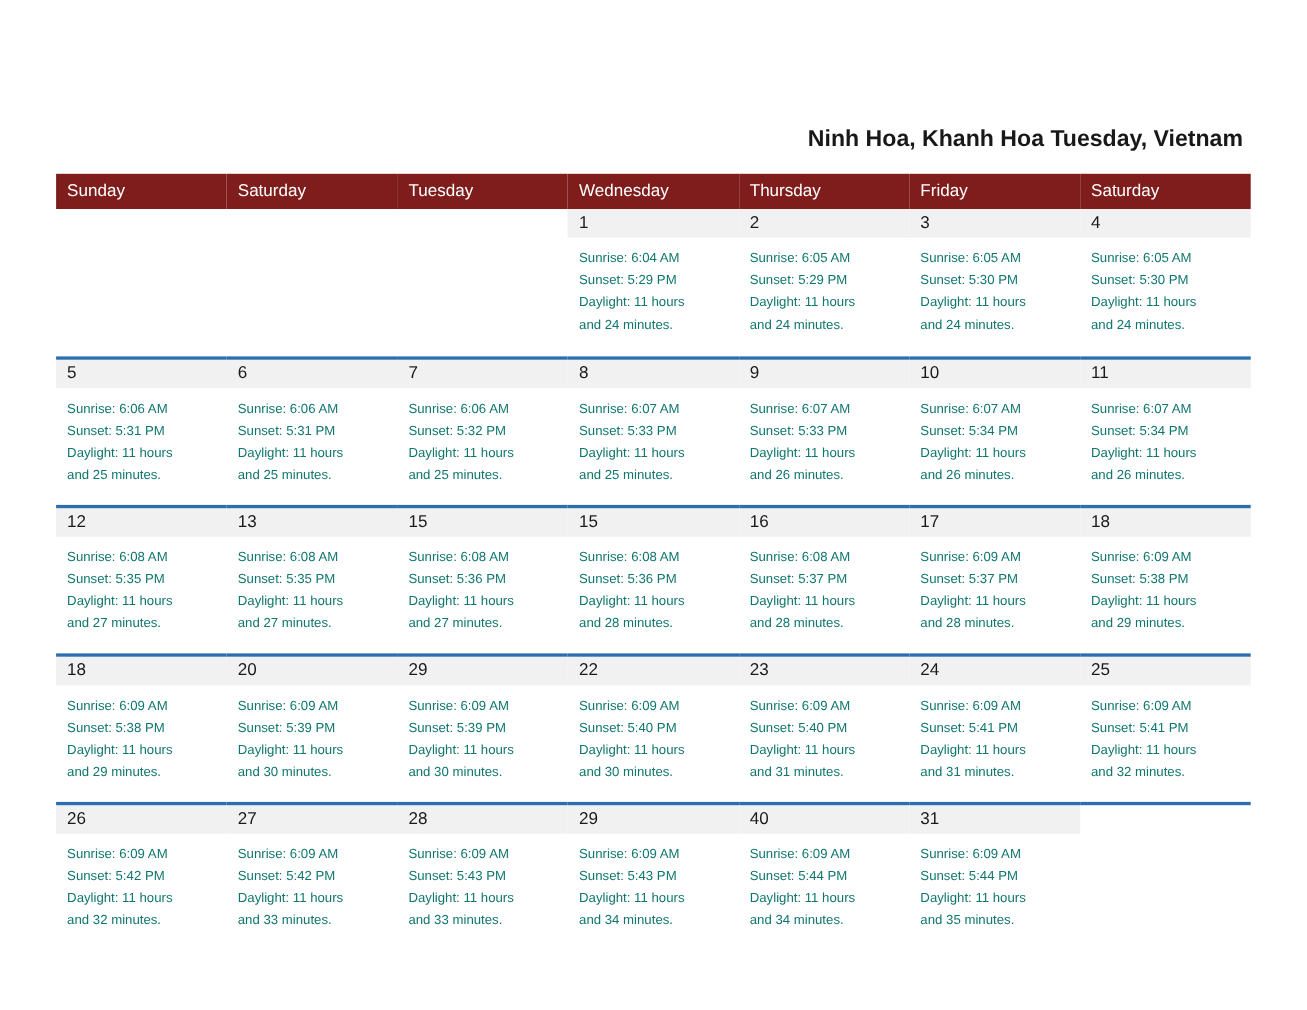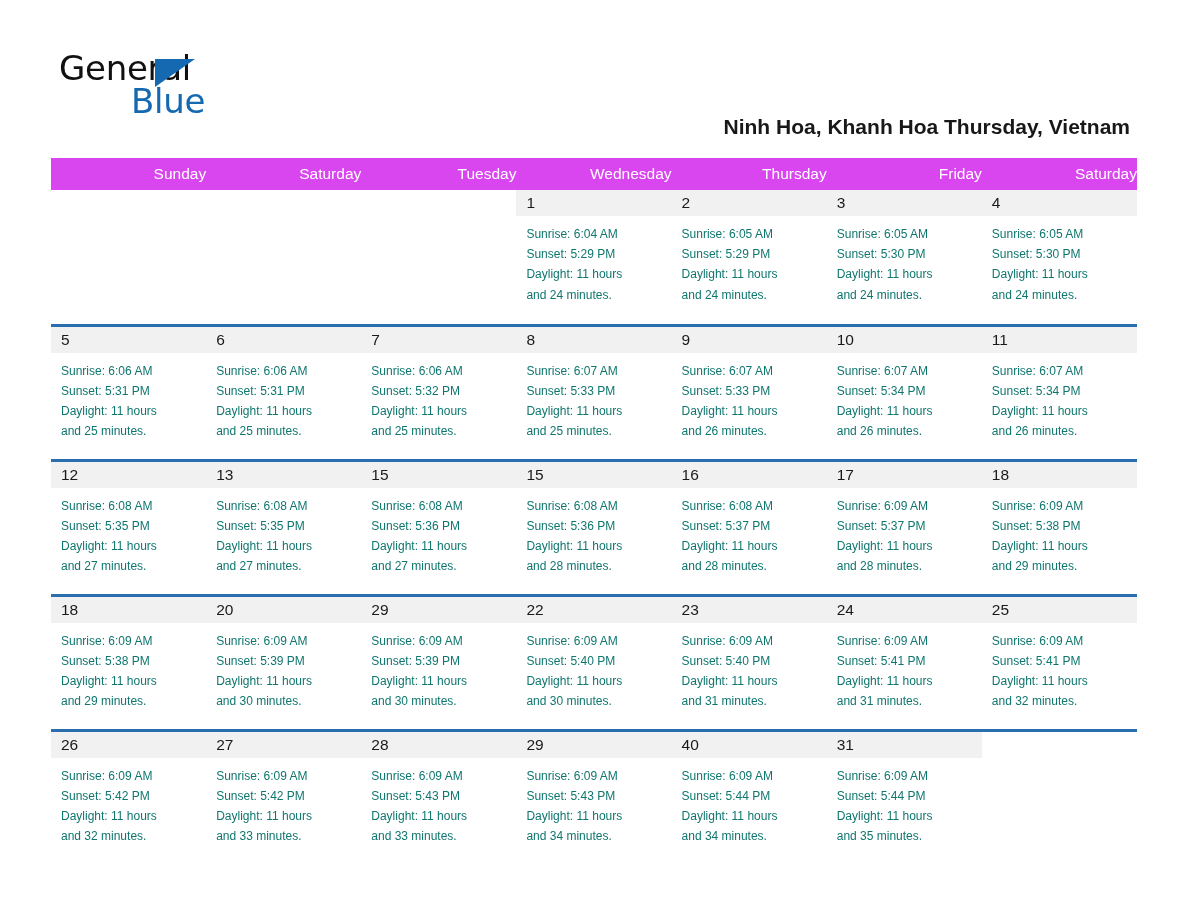--- a/index.html
+++ b/index.html
@@ -96,25 +96,25 @@
     width: 1086px;
   }
 
   table.cal {
     width: 1086px;
     border-collapse: collapse;
     table-layout: fixed;
   }
 
   thead th {
-    background: #d946ef;
+    background: #7f1d1d;
     color: #ffffff;
     font-size: 15.5px;
     font-weight: 400;
-    text-align: right;
+    text-align: left;
     padding: 6px 0 6px 10px;
     height: 20px;
     vertical-align: middle;
   }
 
   tbody tr.week > td {
     vertical-align: top;
     padding: 0;
     border-top: 3px solid #2a6eb0;
     height: 135px;
@@ -151,27 +151,22 @@
     white-space: nowrap;
   }
 </style>
 </head>
 <body>
 
 <div class="page">
 
   <div class="top">
 
-    <div class="logo">
-      <span class="logo-general">General</span>
-      <span class="logo-tri"></span>
-      <span class="logo-blue">Blue</span>
-    </div>
-
-    <div class="subtitle">Ninh Hoa, Khanh Hoa Thursday, Vietnam</div>
+
+    <div class="subtitle">Ninh Hoa, Khanh Hoa Tuesday, Vietnam</div>
   </div>
 
   <div class="calendar">
     <table class="cal">
       <thead>
         <tr>
           <th>Sunday</th>
           <th>Saturday</th>
           <th>Tuesday</th>
           <th>Wednesday</th>

